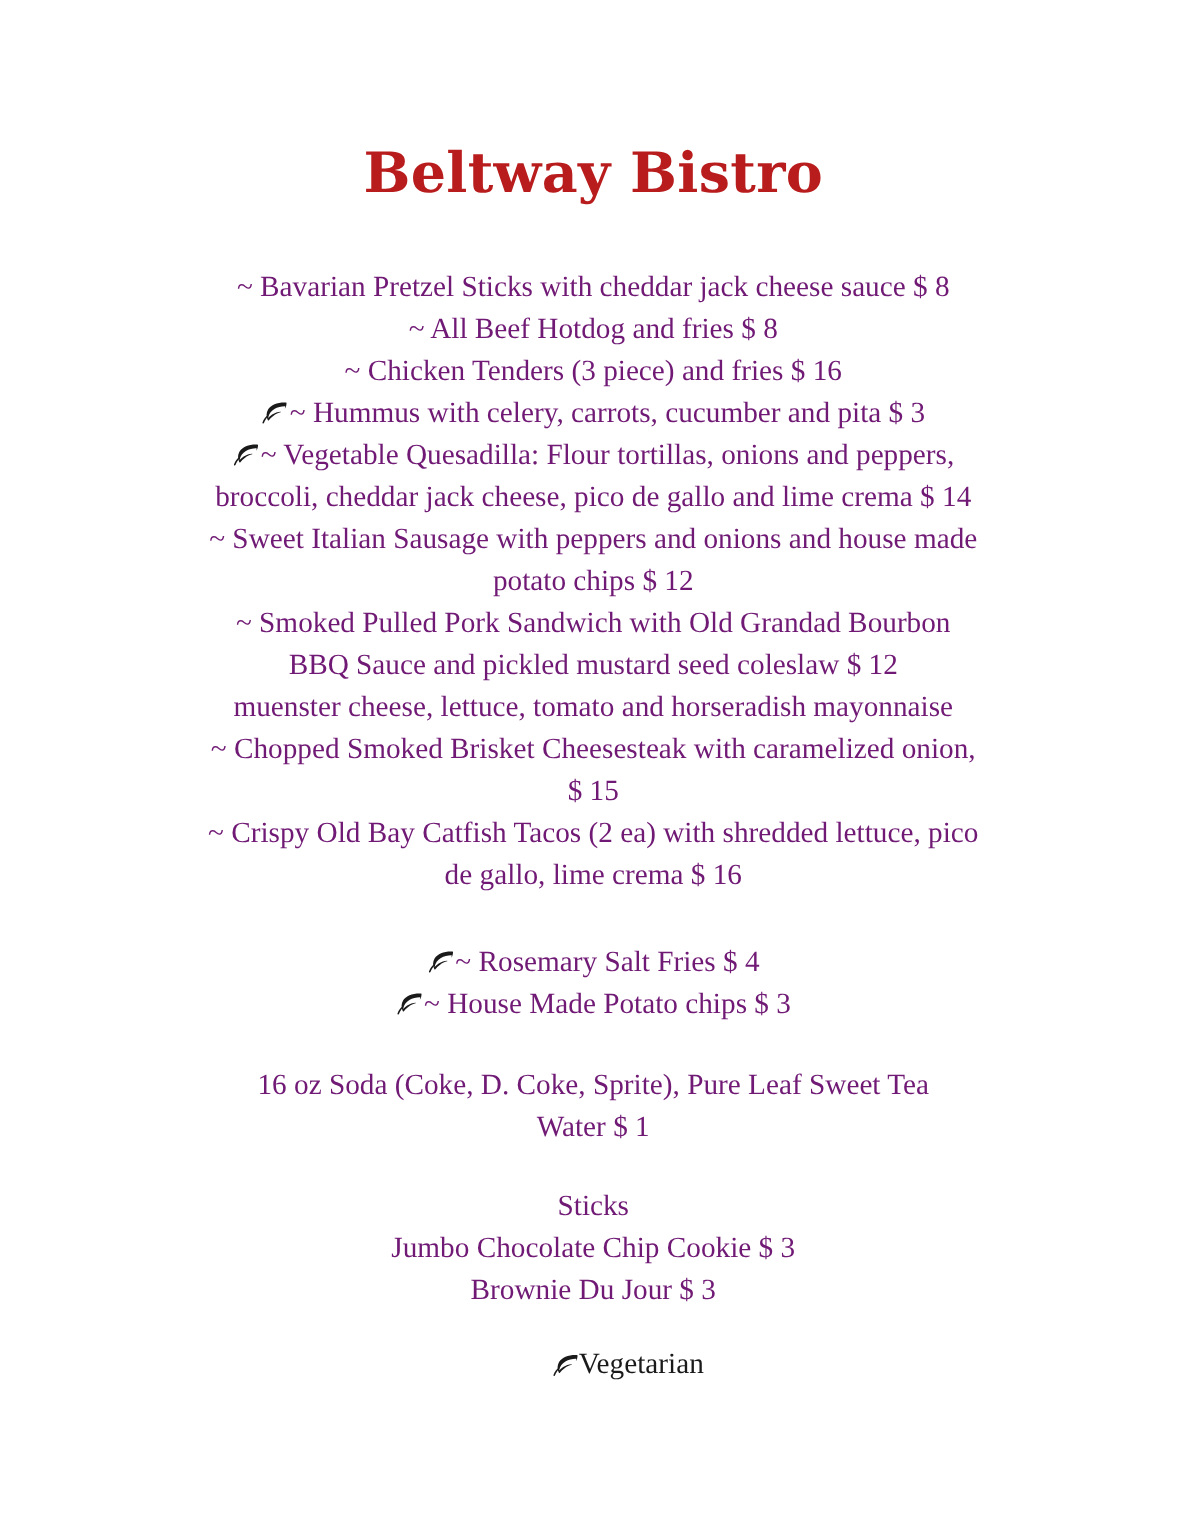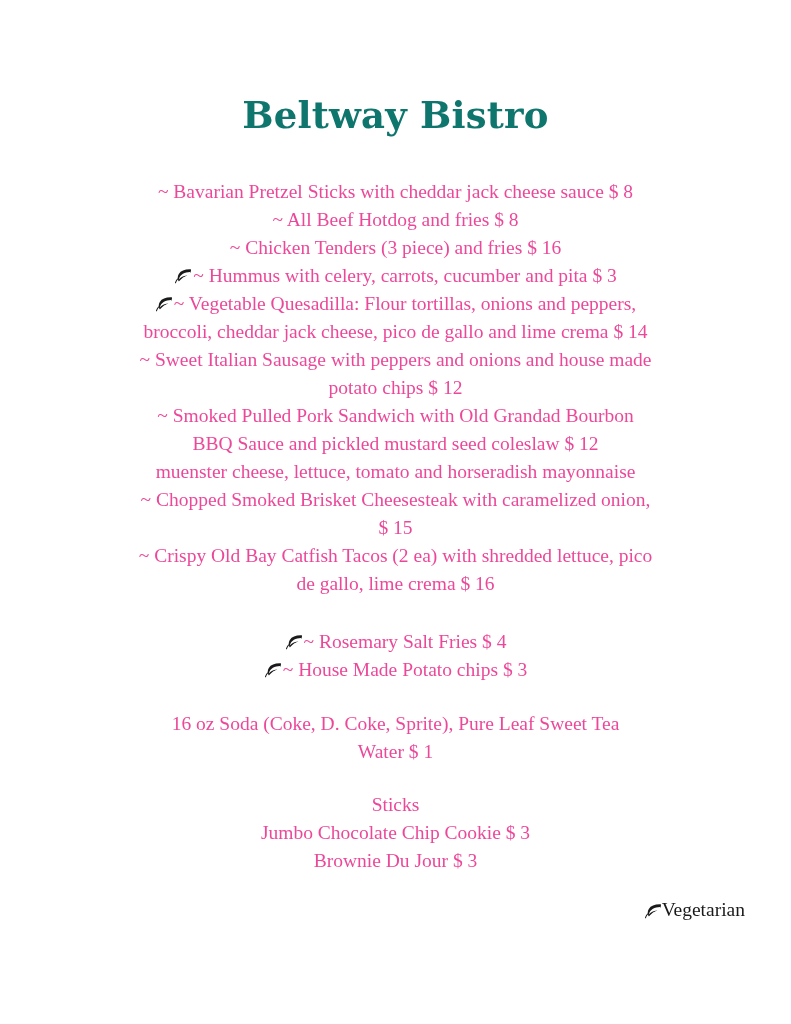--- a/index.html
+++ b/index.html
@@ -23,33 +23,33 @@
     padding: 0 46px;
   }
   .menu-title {
     text-align: center;
     font-family: "DejaVu Serif", serif;
     font-weight: bold;
     font-size: 37px;
     letter-spacing: 0.2px;
     margin: 0;
     padding-top: 93px;
-    color: #0f766e;
+    color: #b91c1c;
   }
   .section {
     margin: 0;
   }
   .section-entrees {
     margin-top: 41px;
   }
   .item {
     text-align: center;
     font-size: 19.5px;
     line-height: 28px;
-    color: #ec4899;
+    color: #701a75;
     margin: 0;
     padding: 0 10px;
   }
   .item-line {
     display: block;
   }
   .leaf {
     display: inline-block;
     width: 18px;
     height: 18px;
@@ -68,21 +68,21 @@
     margin-top: 26px;
   }
   .section-dessert {
     margin-top: 25px;
   }
   .footnote {
     margin-top: 22px;
     padding-left: 46px;
     font-size: 19.5px;
     line-height: 26px;
-    text-align: right;
+    text-align: center;
   }
   .footnote .leaf {
     margin-right: 0;
     vertical-align: -4px;
   }
 </style>
 </head>
 <body>
 
 <div class="page">

